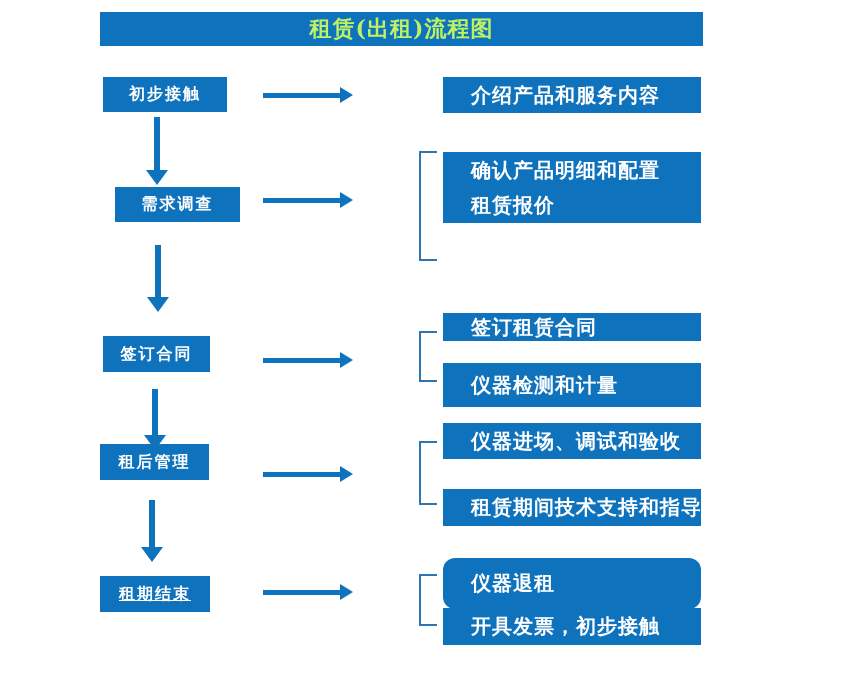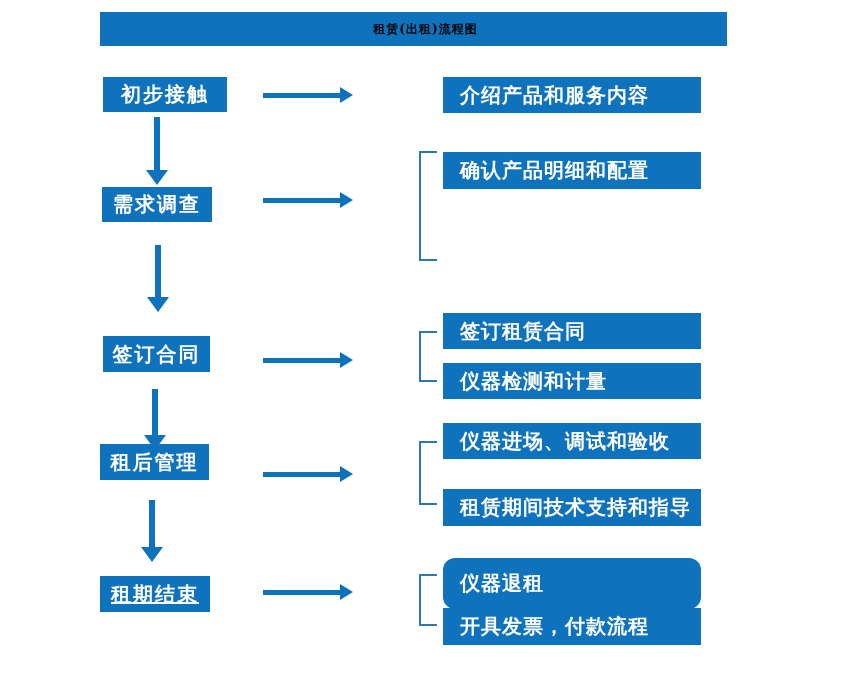--- a/index.html
+++ b/index.html
@@ -5,35 +5,35 @@
   html, body { margin: 0; padding: 0; background: #ffffff; }
   #canvas {
     position: relative;
     width: 844px; height: 688px;
     background: #ffffff;
     font-family: "DejaVu Serif", "Liberation Serif", serif;
     overflow: hidden;
   }
   .title-bar {
     position: absolute; left: 100px; top: 12px; width: 603px; height: 34px;
-    background: #0f72bc; color: #000000;
+    background: #0f72bc; color: #bef264;
     display: flex; align-items: center; justify-content: center;
-    font-size: 12px; font-weight: bold; letter-spacing: 1px; padding-left: 24px;
+    font-size: 22px; font-weight: bold; letter-spacing: 1px;
   }
   .lbox {
     position: absolute; background: #0f72bc; color: #ffffff;
     display: flex; align-items: center; justify-content: center;
-    font-size: 20px; font-weight: bold; letter-spacing: 2px;
+    font-size: 16px; font-weight: bold; letter-spacing: 2px;
     white-space: nowrap;
   }
   .rbox {
     position: absolute; left: 443px; width: 258px;
     background: #0f72bc; color: #ffffff;
     display: flex; align-items: center;
-    padding-left: 17px; box-sizing: border-box;
+    padding-left: 28px; box-sizing: border-box;
     font-size: 20px; font-weight: bold; letter-spacing: 1px;
     white-space: nowrap;
   }
   
   .harrow { position: absolute; width: 90px; height: 17px; }
   .harrow .shaft {
     position: absolute; left: 0; top: 6px; height: 5px; width: 77px;
     background: #0f72bc;
   }
   .harrow .head {
@@ -64,21 +64,21 @@
   }
 </style>
 </head>
 <body>
 
 <div id="canvas">
 
   <div class="title-bar">租赁(出租)流程图</div>
 
   <div class="lbox" style="left:103px; top:77px;  width:124px; height:35px;">初步接触</div>
-  <div class="lbox" style="left:102px; top:187px; width:110px; height:35px;">需求调查</div>
+  <div class="lbox" style="left:115px; top:187px; width:125px; height:35px;">需求调查</div>
   <div class="lbox" style="left:103px; top:336px; width:107px; height:36px;">签订合同</div>
   <div class="lbox" style="left:100px; top:444px; width:109px; height:36px;">租后管理</div>
   <div class="lbox" style="left:100px; top:576px; width:110px; height:36px;text-decoration:underline;">租期结束</div>
 
   <div class="varrow" style="left:146px; top:117px; height:68px;">
       <div class="shaft"></div>
       <div class="head"></div>
     </div>
   <div class="varrow" style="left:147px; top:245px; height:67px;">
       <div class="shaft"></div>
@@ -115,23 +115,24 @@
     </div>
 
   <div class="bracket" style="top:151px; height:110px;"></div>
   <div class="bracket" style="top:331px; height:51px;"></div>
   <div class="bracket" style="top:441px; height:64px;"></div>
   <div class="bracket" style="top:574px; height:52px;"></div>
 
   <div class="rbox" style="top:77px;  height:36px;">介绍产品和服务内容</div>
 
   <div class="rbox" style="top:133px; height:37px;margin-top:19px;">确认产品明细和配置</div>
+  <div class="rbox" style="top:187px; height:36px;">租赁报价</div>
 
-  <div class="rbox" style="top:313px; height:36px;">签订租赁合同</div>
-  <div class="rbox" style="top:363px; height:36px;">仪器检测和计量</div>
+  <div class="rbox" style="top:313px; height:28px;">签订租赁合同</div>
+  <div class="rbox" style="top:363px; height:44px;">仪器检测和计量</div>
 
   <div class="rbox" style="top:489px; height:37px;">租赁期间技术支持和指导</div>
   <div class="rbox" style="top:423px; height:36px;">仪器进场、调试和验收</div>
 
   <div class="rbox" style="top:558px; height:51px;border-radius:12px;">仪器退租</div>
-  <div class="rbox" style="top:608px; height:37px;">开具发票，付款流程</div>
+  <div class="rbox" style="top:608px; height:37px;">开具发票，初步接触</div>
 
 </div>
 
 </body></html>

